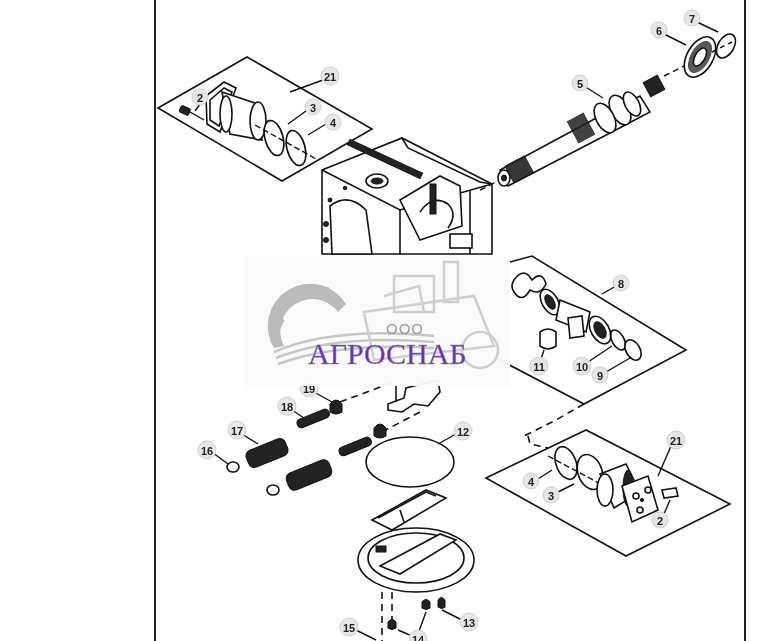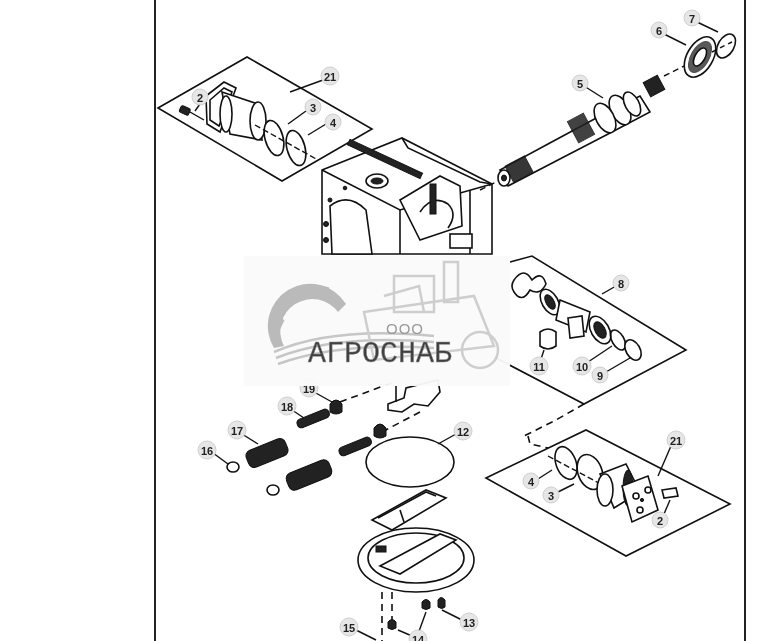--- a/index.html
+++ b/index.html
@@ -8,21 +8,21 @@
   svg.diagram { position:absolute; left:0; top:0; }
   .callout-circle { fill:#e6e6e6; stroke:#cfcfcf; stroke-width:1; }
   .callout-text { font-family:"Liberation Sans", sans-serif; font-size:11px; font-weight:bold; fill:#222; text-anchor:middle; dominant-baseline:central; }
   .leader { stroke:#111; stroke-width:1.4; fill:none; }
   .outline { stroke:#111; stroke-width:1.6; fill:none; }
   .part { stroke:#111; stroke-width:1.6; fill:#fff; }
   .dark { fill:#222; stroke:#111; stroke-width:1; }
   .dash { stroke:#111; stroke-width:1.6; stroke-dasharray:7 5; fill:none; }
   .wm-box { position:absolute; left:244px; top:256px; width:266px; height:130px; background:#fafafa; opacity:0.96; }
   .wm-ooo { position:absolute; left:386px; top:320px; font-family:"Liberation Sans", sans-serif; font-size:15px; color:#9a9a9a; letter-spacing:1px; }
-  .wm-name { position:absolute; left:308px; top:337px; font-family:Liberation Mono, monospace; font-size:30px; color:#404040; letter-spacing:0px; -webkit-text-stroke:0.5px #8c8c8c; }
+  .wm-name { position:absolute; left:308px; top:337px; font-family:Liberation Serif, serif; font-size:30px; color:#6d28d9; letter-spacing:0px; -webkit-text-stroke:0.5px #8c8c8c; }
 </style>
 </head>
 <body>
 
 <div class="frame"></div>
 
 <svg class="diagram" width="781" height="641" viewBox="0 0 781 641">
 
   <g>
     <polygon class="outline" points="158,108 247,57 372,129 282,181"></polygon>

